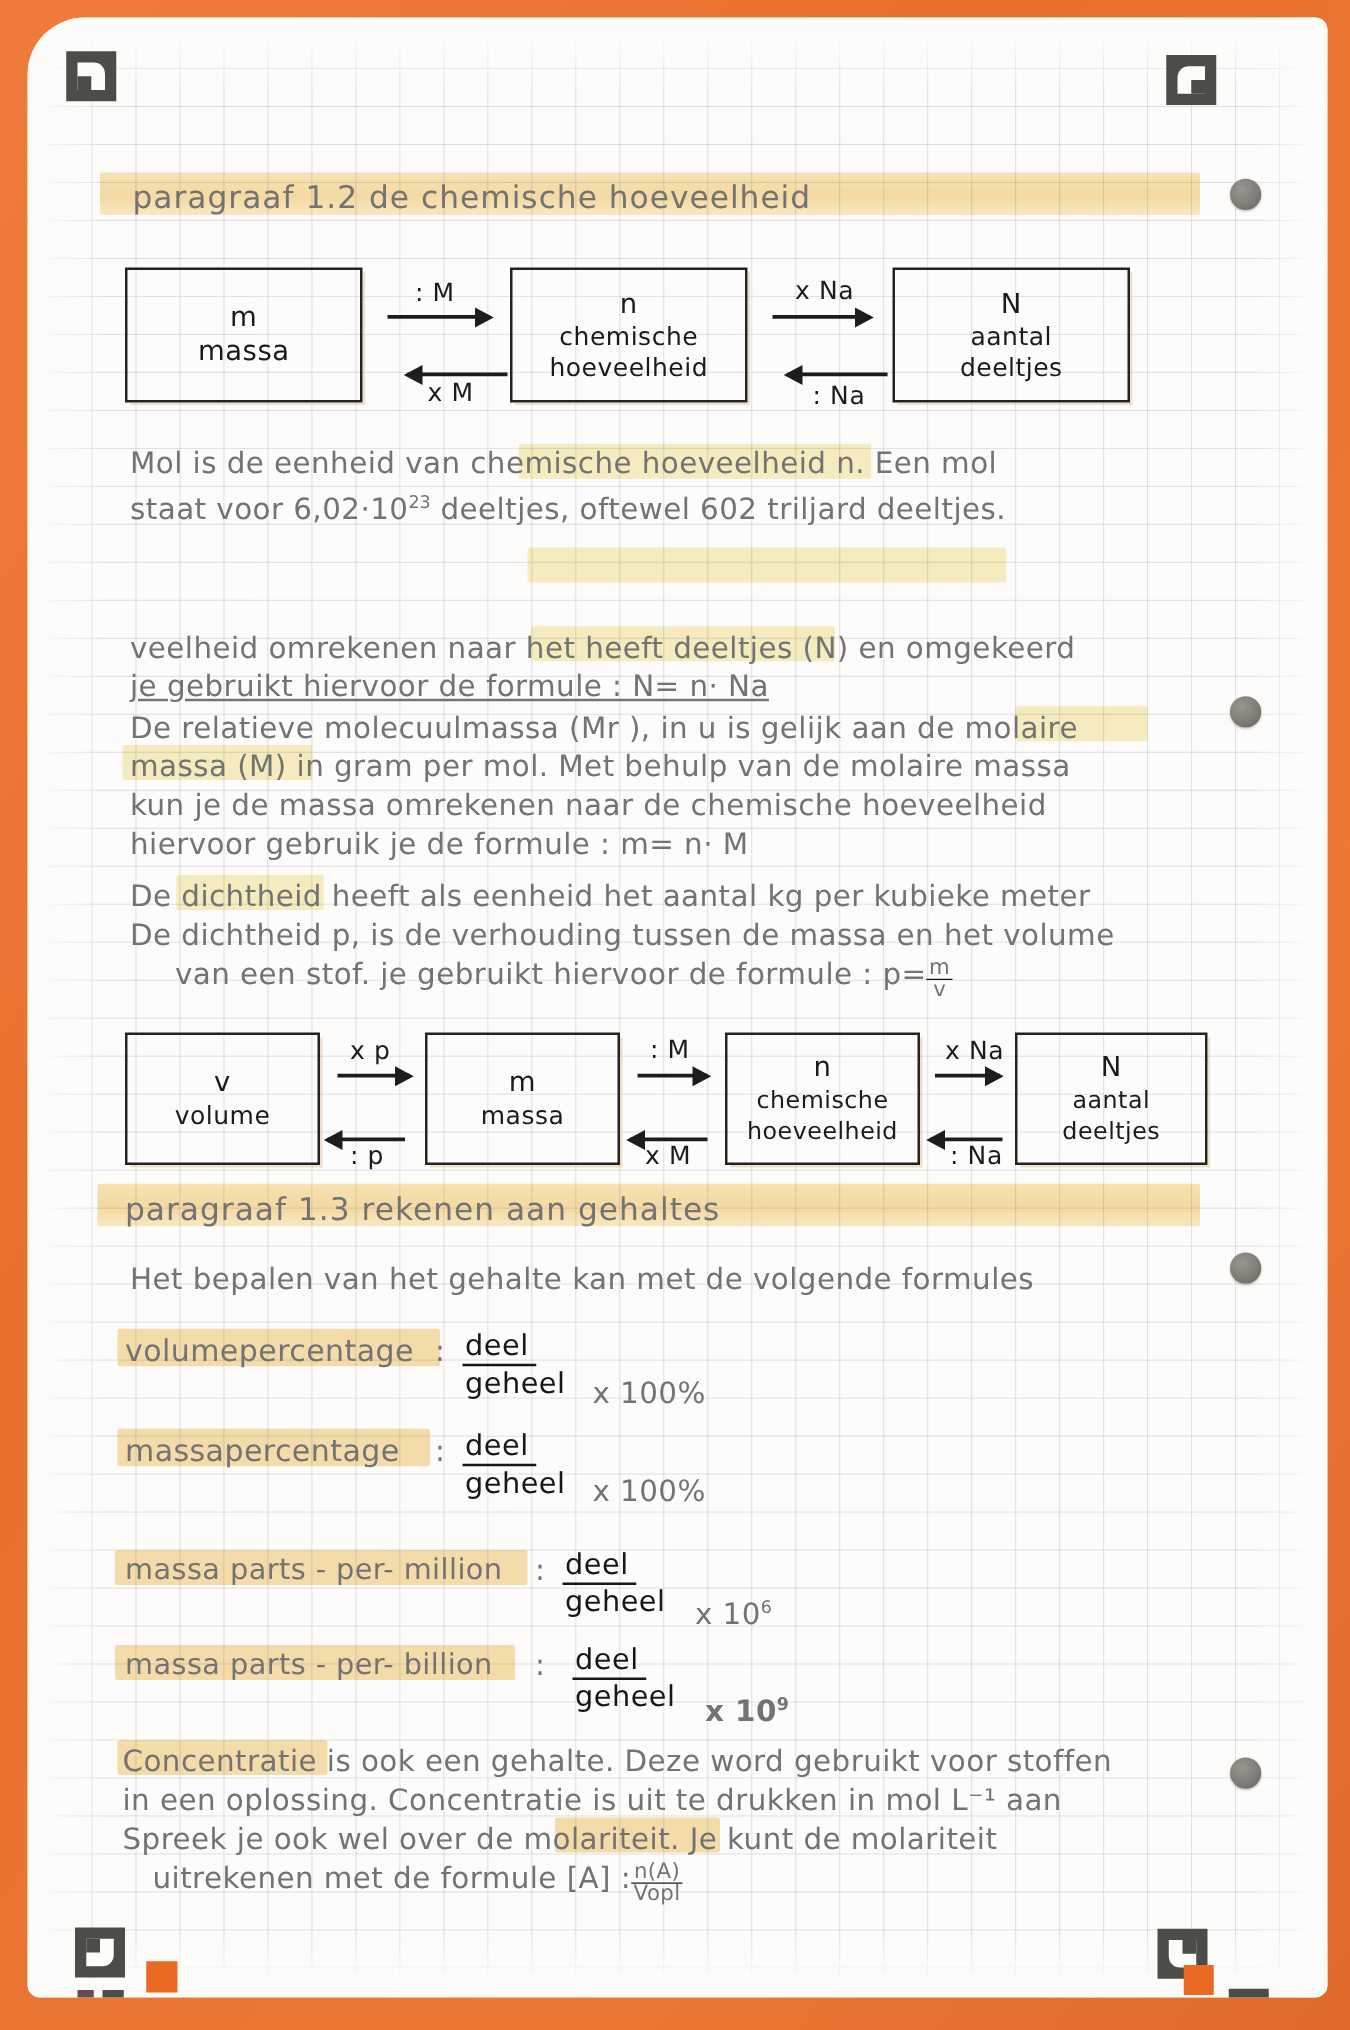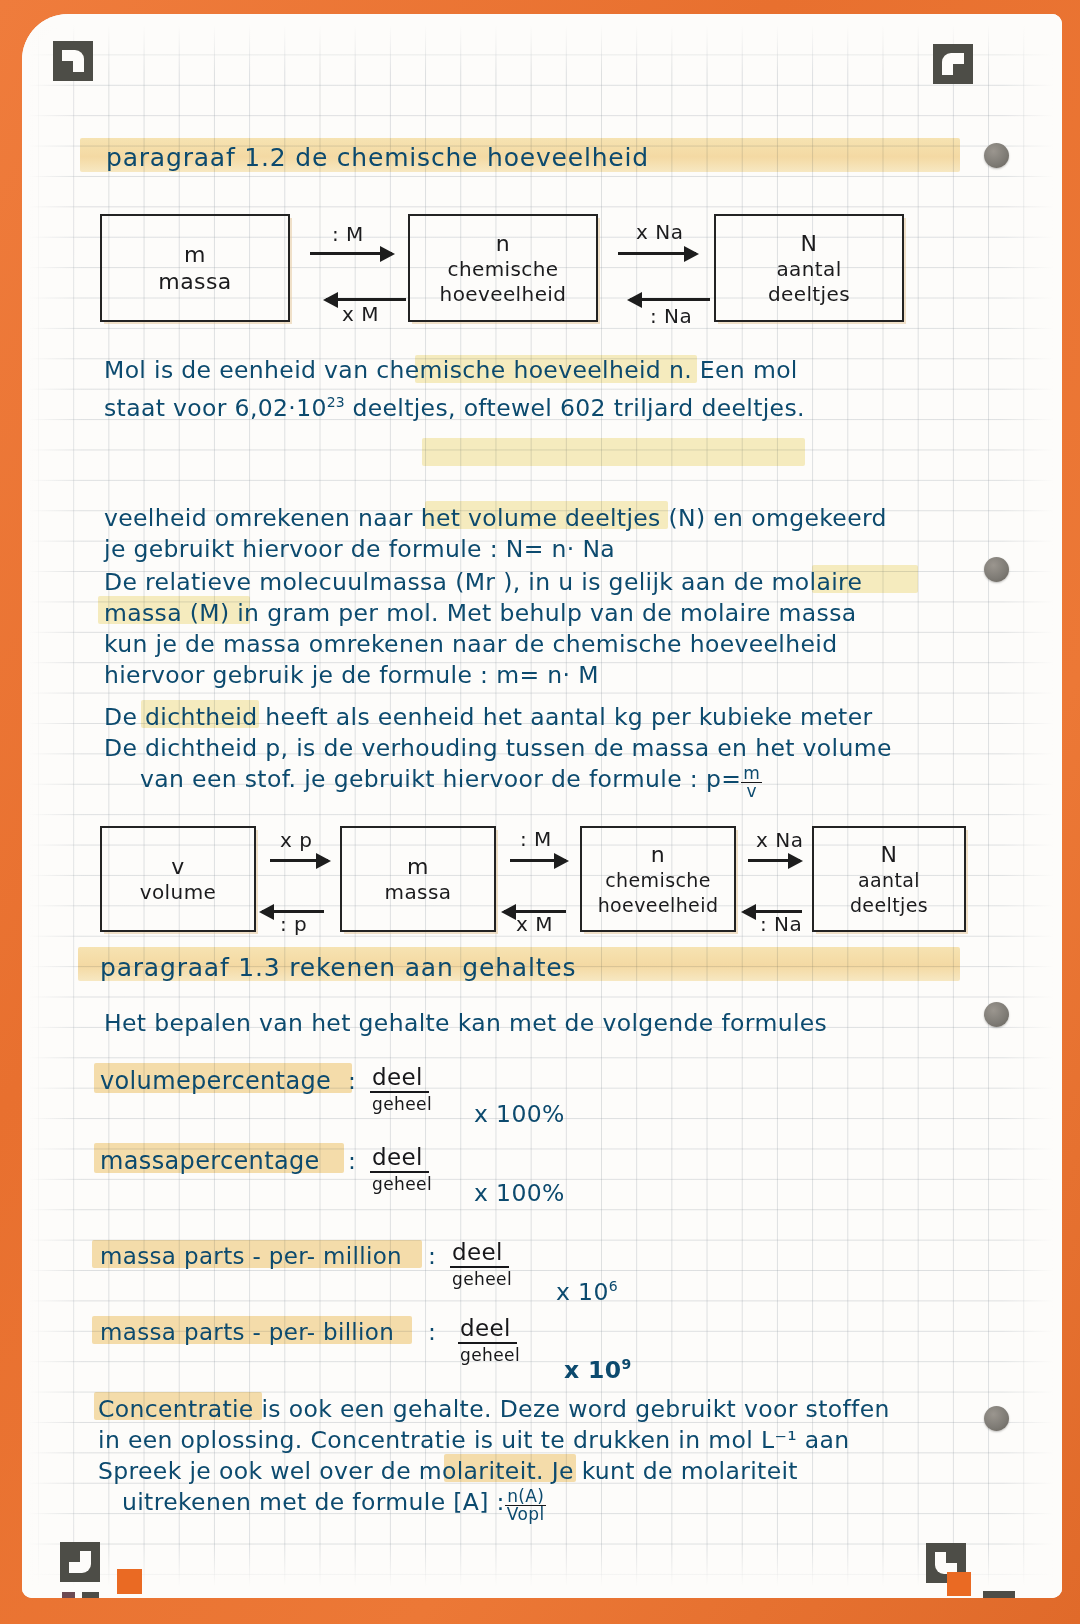--- a/index.html
+++ b/index.html
@@ -97,21 +97,21 @@
     width: 25px; height: 25px;
     border-radius: 50%;
     background: radial-gradient(circle at 38% 33%, #9b968f 0%, #7d7a74 60%, #666159 100%);
     box-shadow: 0 1px 2px rgba(0,0,0,.25);
   }
   .line {
     position: absolute;
     left: 82px;
     font-size: 23.5px;
     line-height: 33px;
-    color: #0c4a6e;
+    color: #737373;
     letter-spacing: .35px;
     white-space: nowrap;
     font-family: "DejaVu Sans", sans-serif;
   }
   .line sup { font-size: 14px; vertical-align: super; letter-spacing: 0; }
 
   
   .hl {
     position: absolute;
     border-radius: 2px;
@@ -182,21 +182,21 @@
   }
   .frac .num {
     font-size: 23px;
     color: #17171a;
     border-bottom: 2.2px solid #17171a;
     display: inline-block;
     padding: 0 6px 1px 2px;
     letter-spacing: .4px;
   }
   .frac .den {
-    font-size: 17px;
+    font-size: 23px;
     color: #17171a;
     display: block;
     padding: 1px 2px 0 2px;
     letter-spacing: .4px;
   }
   .inlinefrac {
     display: inline-block;
     vertical-align: -10px;
     text-align: center;
     line-height: 1.02;
@@ -254,23 +254,23 @@
     <div class="line" style="top:340px;">
       <span>Mol is de eenheid van </span><span>chemische hoeveelheid</span><span> n. Een mol</span>
     </div>
     <div class="line" style="top:372px;">
       <span>staat voor 6,02·10</span><sup>23</sup><span> deeltjes, oftewel 602 triljard deeltjes.</span>
     </div>
 
     <div class="hl yellow" style="left:400px; top:424px; width:383px; height:28px;"></div>
     <div class="hl yellow" style="left:403px; top:487px; width:243px; height:28px;"></div>
     <div class="line" style="top:488px;">
-      <span>veelheid omrekenen naar het </span><span>volume deeltjes (N)</span><span> en omgekeerd</span>
-    </div>
-    <div class="line" style="top:519px;">je gebruikt hiervoor de formule : N= n· Na</div>
+      <span>veelheid omrekenen naar het </span><span>heeft deeltjes (N)</span><span> en omgekeerd</span>
+    </div>
+    <div class="line" style="top:519px;text-decoration:underline;">je gebruikt hiervoor de formule : N= n· Na</div>
 
     <div class="hl yellow" style="left:790px; top:551px; width:106px; height:28px;"></div>
     <div class="line" style="top:552px;">
       <span>De relatieve molecuulmassa (Mr ), in u is gelijk aan de </span><span>molaire</span>
     </div>
     <div class="hl yellow" style="left:76px; top:582px; width:152px; height:28px;"></div>
     <div class="line" style="top:614px;">kun je de massa omrekenen naar de chemische hoeveelheid</div>
     <div class="line" style="top:583px;">
       <span>massa (M)</span><span> in gram per mol. Met behulp van de molaire massa</span>
     </div>

